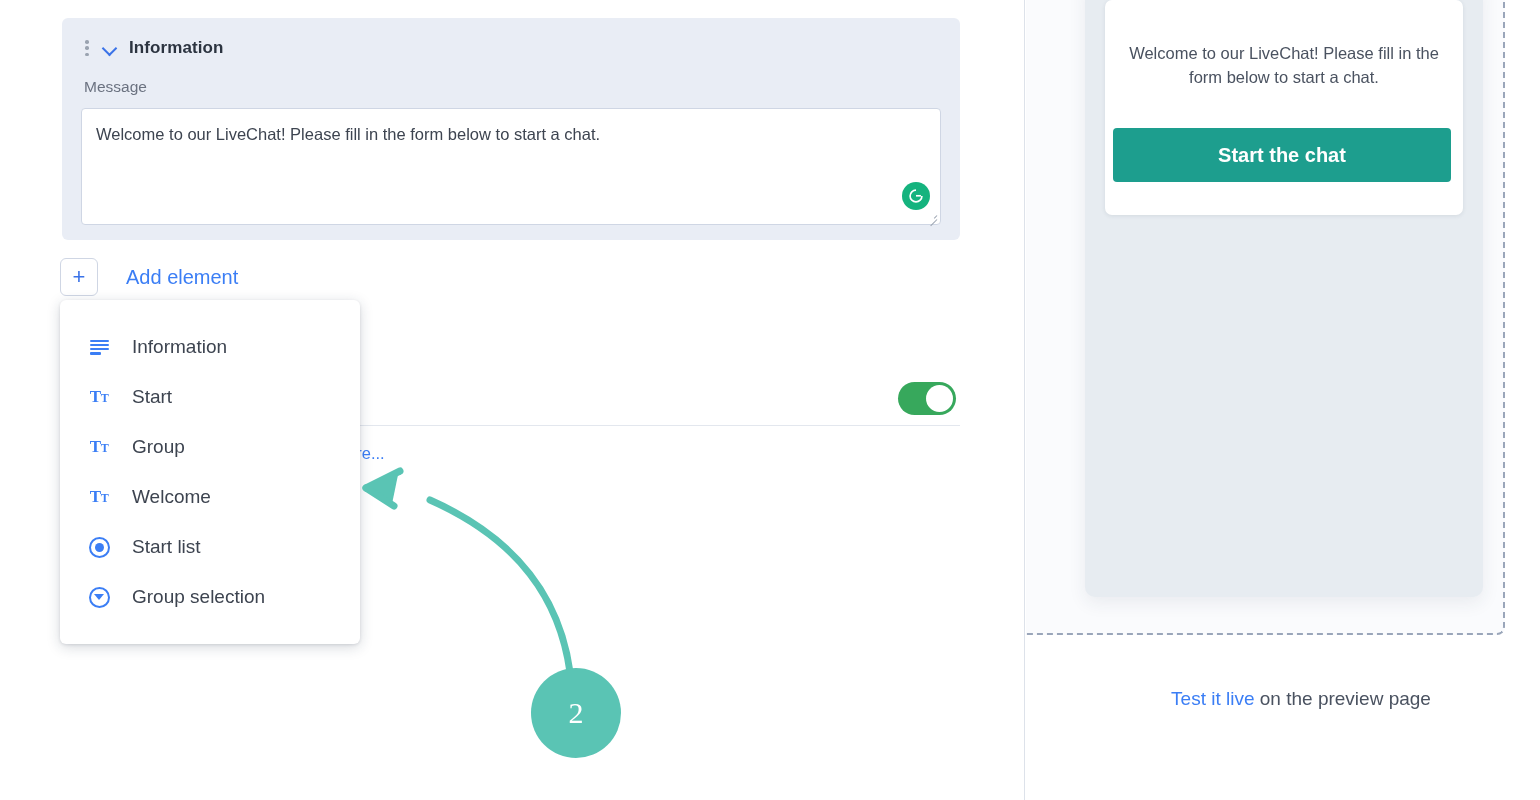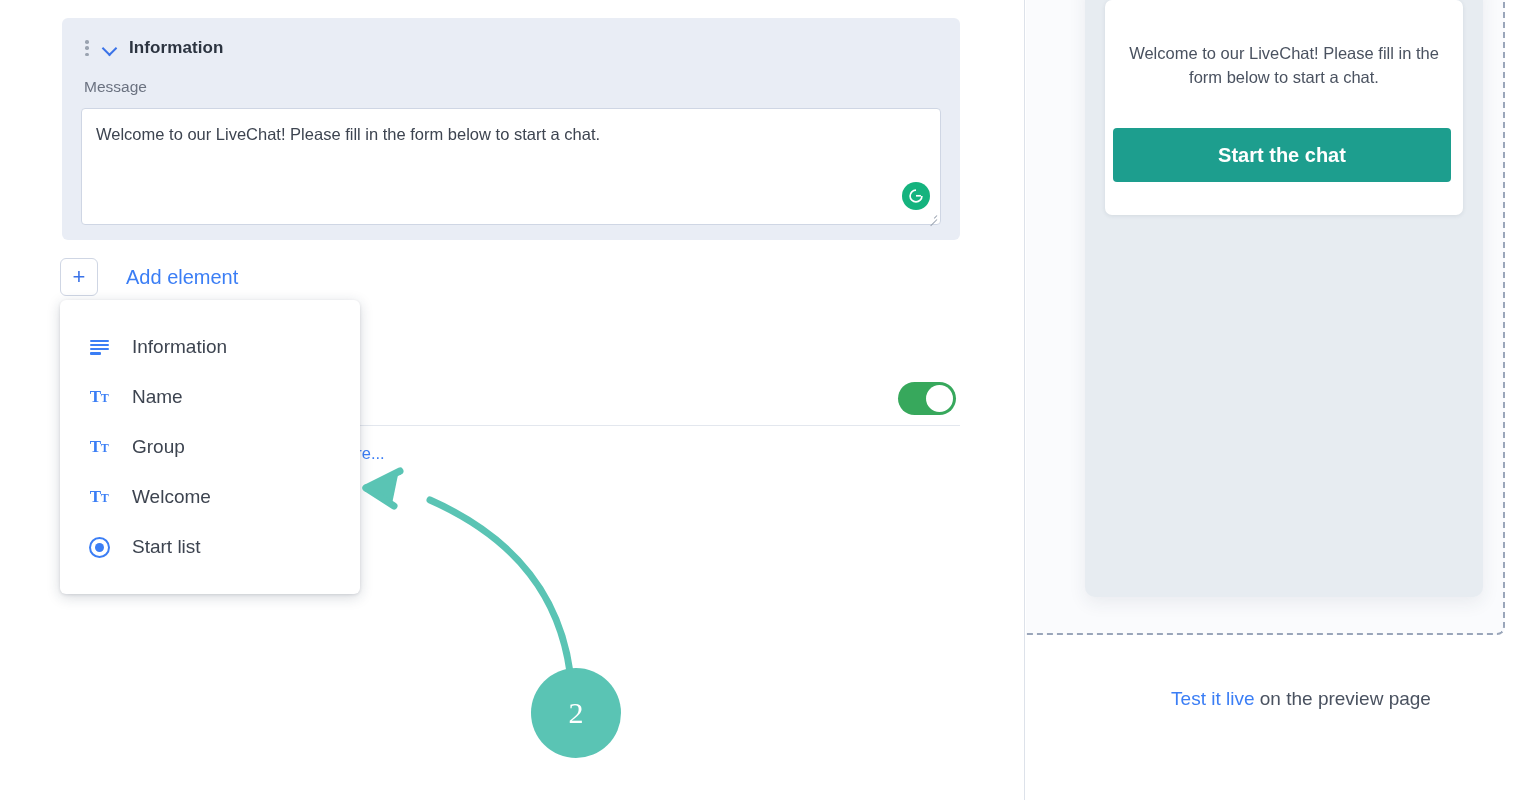--- a/index.html
+++ b/index.html
@@ -190,41 +190,49 @@
               <span></span>
               <span></span>
             </span>
         </span>
         <span class="dd-label">Information</span>
       </div>
       <div class="dd-item">
         <span class="dd-ico">
             <span class="ico-tt">T<span style="font-size:12px">T</span></span>
           </span>
-        <span class="dd-label">Name</span>
+        <span class="dd-label">Start</span>
       </div>
       <div class="dd-item">
         <span class="dd-ico">
             <span class="ico-tt">T<span style="font-size:12px">T</span></span>
           </span>
         <span class="dd-label">Group</span>
       </div>
       <div class="dd-item">
         <span class="dd-ico">
             <span class="ico-tt">T<span style="font-size:12px">T</span></span>
           </span>
         <span class="dd-label">Welcome</span>
       </div>
       <div class="dd-item">
         <span class="dd-ico">
             <span class="ico-radio">
               <i></i>
             </span>
           </span>
         <span class="dd-label">Start list</span>
+      </div>
+      <div class="dd-item">
+        <span class="dd-ico">
+            <span class="ico-circ-tri">
+              <i></i>
+            </span>
+          </span>
+        <span class="dd-label">Group selection</span>
       </div>
     </div>
 
     <svg class="annot" viewBox="0 0 1024 800">
       <path d="M570 672 C 560 600, 520 540, 430 500" stroke="#5ac4b4" stroke-width="7" fill="none" stroke-linecap="round"></path>
       <path d="M366 488 L 399 470 L 392 504 Z" fill="#5ac4b4"></path>
       <path d="M366 488 L 400 471" stroke="#5ac4b4" stroke-width="7" stroke-linecap="round" fill="none"></path>
       <path d="M366 488 L 394 506" stroke="#5ac4b4" stroke-width="7" stroke-linecap="round" fill="none"></path>
     </svg>
     <div class="badge2">2</div>

